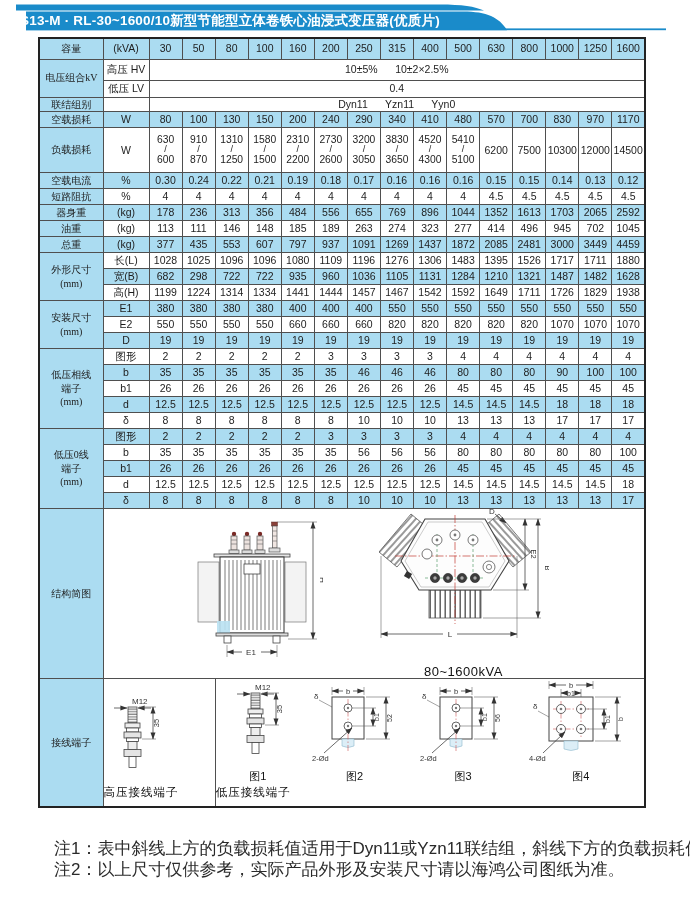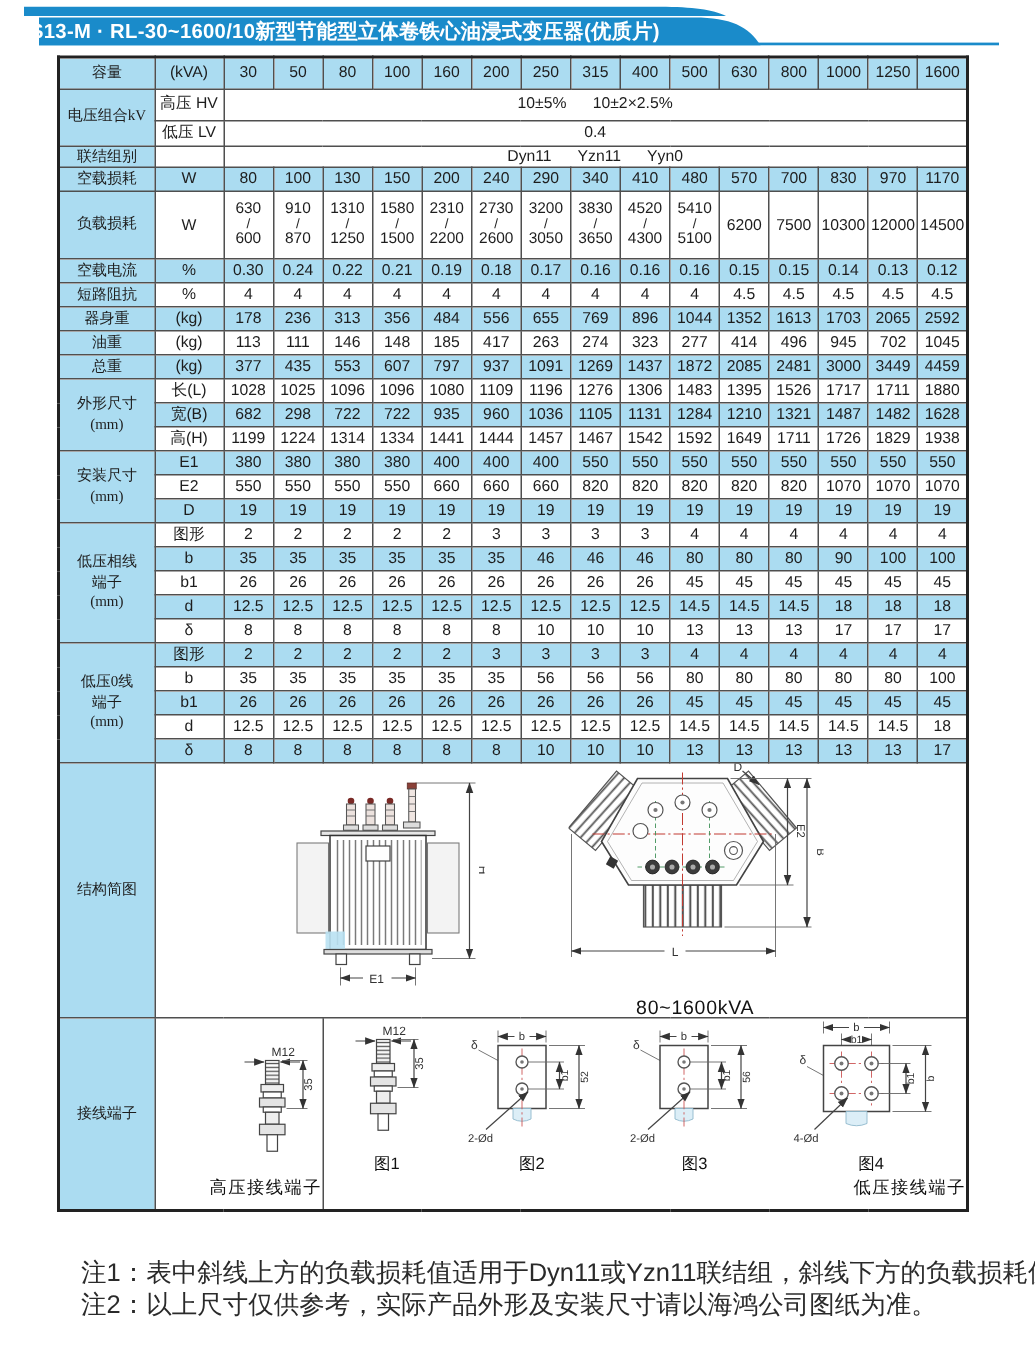--- a/index.html
+++ b/index.html
@@ -32,21 +32,21 @@
   
   td.diagcell{background:#fff;}
   .diag-flex{display:flex;align-items:center;height:168px;}
   .diag-flex .sp1{width:84px;flex:none;}
   .diag-flex .sp2{width:56px;flex:none;}
   .diag-right{display:flex;flex-direction:column;align-items:center;}
   .range-caption{font-size:13px;color:#111;border-bottom:1.4px solid #111;padding:0 6px 1px 6px;margin-top:18px;letter-spacing:.5px;}
 
   
   td.termcell{background:#fff;vertical-align:bottom;}
-  .term-col{display:flex;flex-direction:column;align-items:flex-end;height:124px;justify-content:flex-end;}
+  .term-col{display:flex;flex-direction:column;align-items:flex-start;height:124px;justify-content:flex-end;}
   .figrow{display:flex;align-items:flex-end;justify-content:space-around;width:100%;}
   .fig{display:flex;flex-direction:column;align-items:center;}
   .figcap{font-size:11px;color:#111;margin-top:1px;}
   .termcap{font-size:11.5px;color:#111;margin:3px 0 4px 0;letter-spacing:1px;}
 
   
   .notes{position:absolute;left:54px;top:838px;width:640px;font-size:17px;color:#2a2a2a;line-height:21px;white-space:nowrap;}
 
   svg text{fill:#333;font-family:"Liberation Sans","DejaVu Sans",sans-serif;}
   .dimline{stroke:#444;stroke-width:.8;fill:none;}
@@ -300,21 +300,21 @@
           <td class="shade">2592</td>
         </tr>
         <tr class="r-std">
           <td class="lbl">油重</td>
           <td>(kg)</td>
           <td>113</td>
           <td>111</td>
           <td>146</td>
           <td>148</td>
           <td>185</td>
-          <td>417</td>
+          <td>189</td>
           <td>263</td>
           <td>274</td>
           <td>323</td>
           <td>277</td>
           <td>414</td>
           <td>496</td>
           <td>945</td>
           <td>702</td>
           <td>1045</td>
         </tr>

